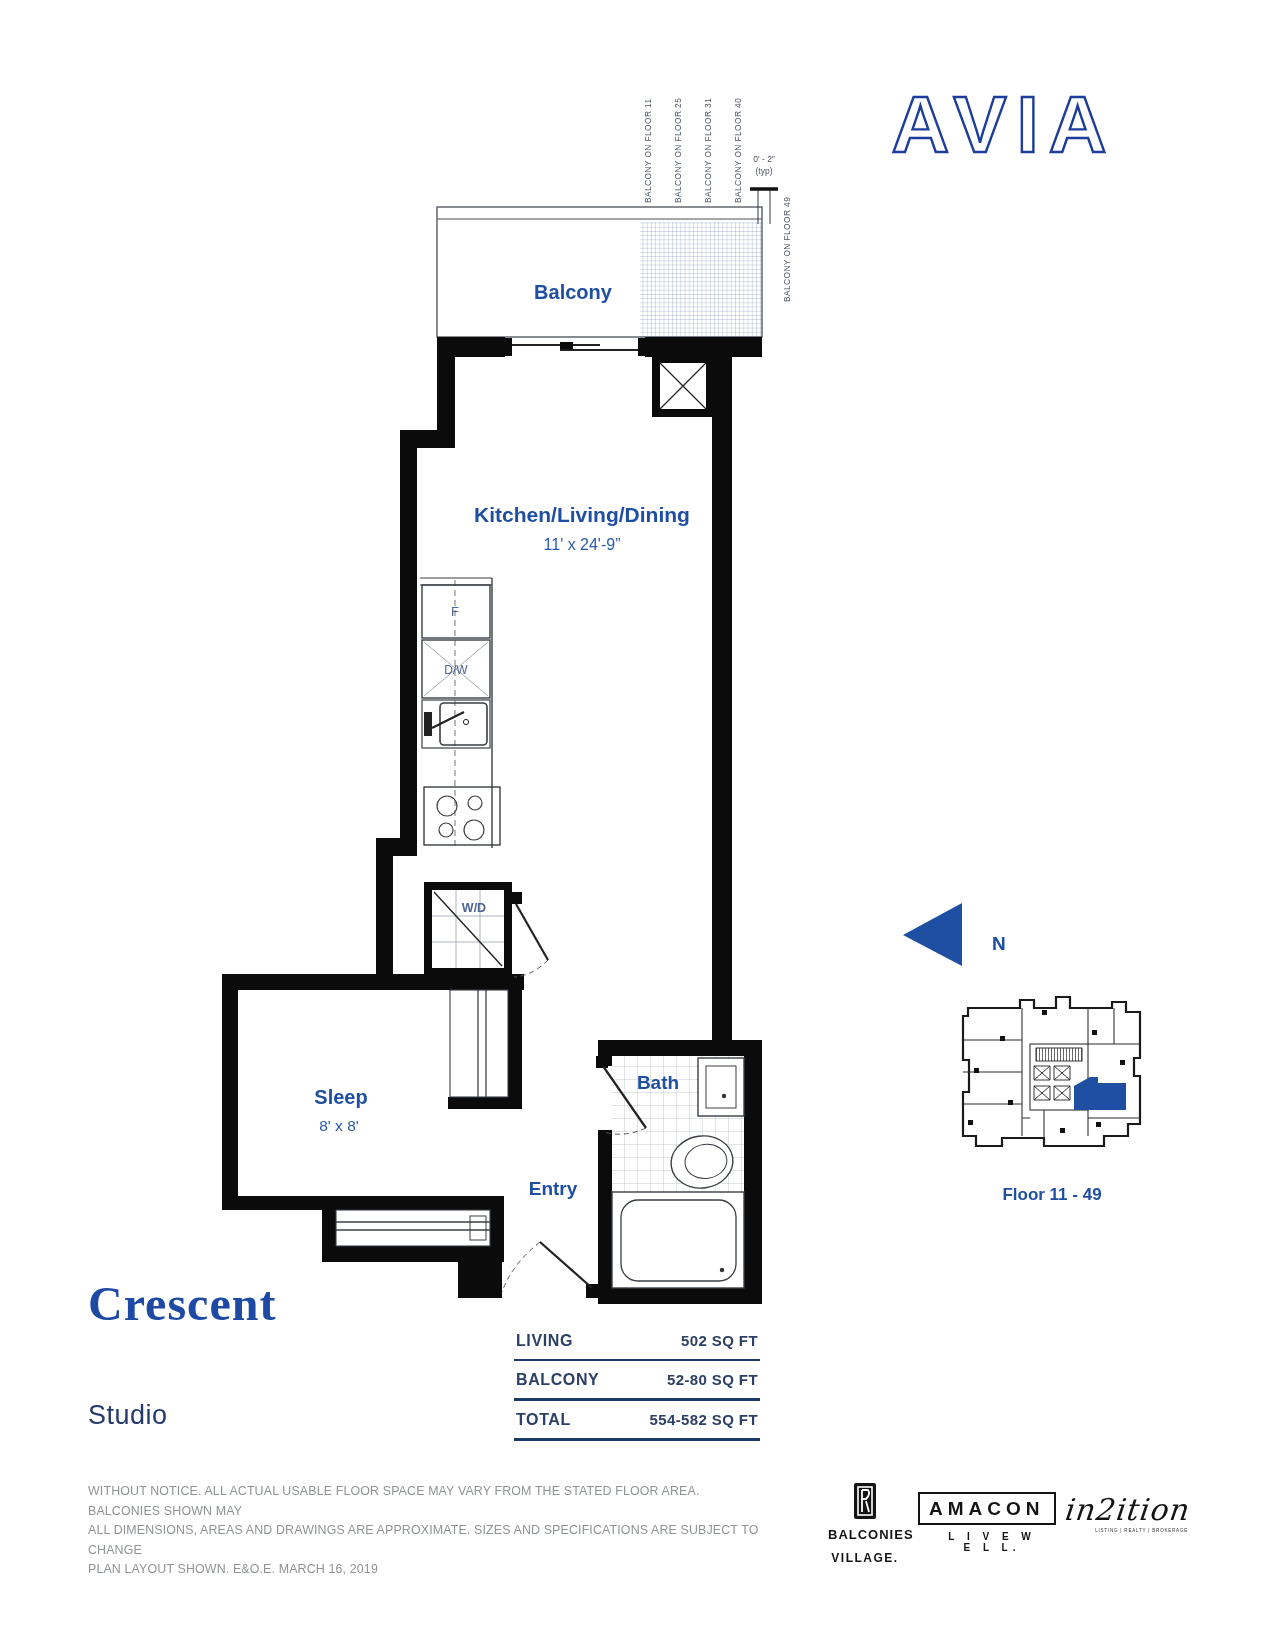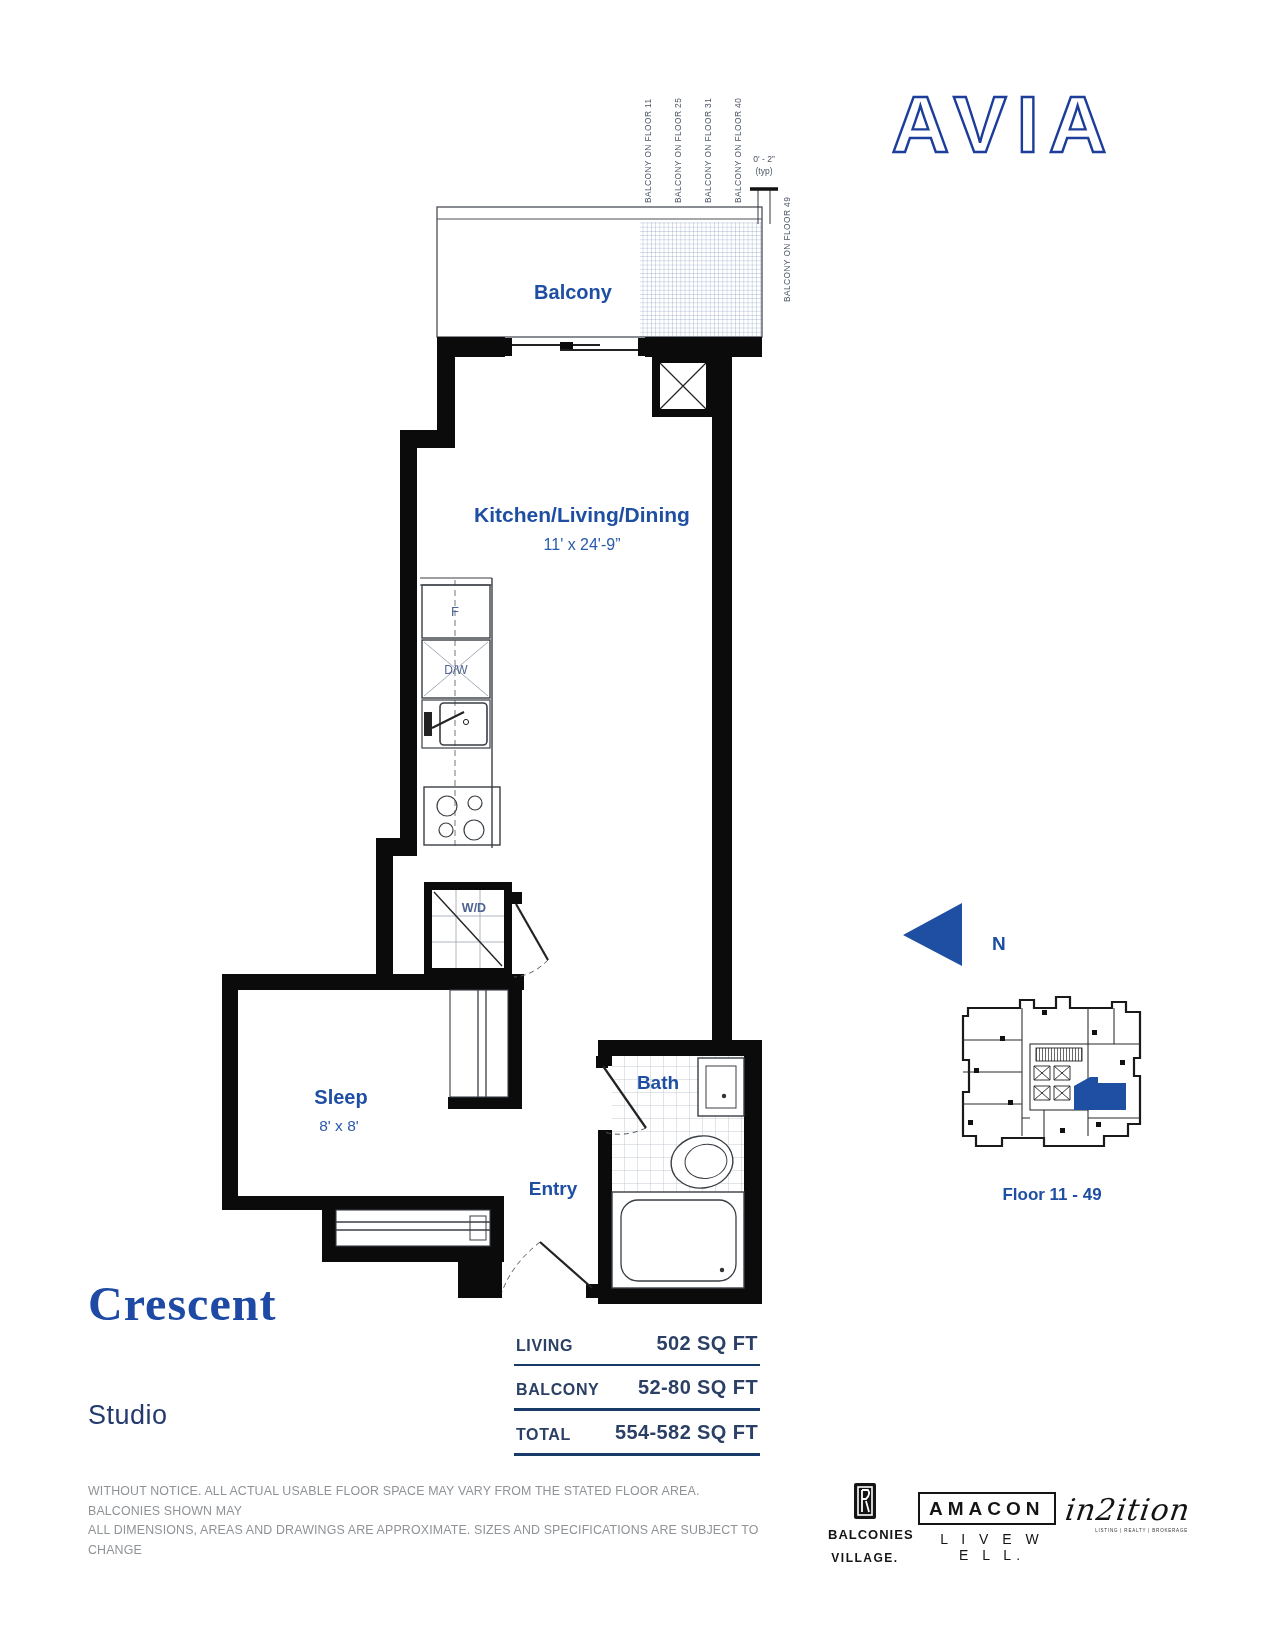--- a/index.html
+++ b/index.html
@@ -9,39 +9,39 @@
   }
   .abs{position:absolute;}
   svg text{font-family:"Liberation Sans",sans-serif;}
 
   
   #unit-name{left:88px;top:1276px;font-size:48px;font-weight:bold;color:#1e49a4;letter-spacing:1px;font-family:Liberation Serif, serif;}
   #unit-type{left:88px;top:1400px;font-size:27px;font-weight:normal;color:#223a6d;letter-spacing:.5px;}
 
   
   #area-table{left:514px;top:1322px;width:246px;}
-  #area-table .row{display:flex;justify-content:space-between;align-items:flex-end;
+  #area-table .row{display:flex;justify-content:space-between;align-items:flex-start;
     padding:10px 2px 9px 2px;border-bottom:3px solid #173a68;}
   #area-table .row:first-child{border-bottom-width:2px;}
   #area-table .lbl{font-size:16px;font-weight:600;color:#2c4065;letter-spacing:.6px;}
-  #area-table .val{font-size:20px;font-weight:600;color:#2c4065;letter-spacing:.4px;}
+  #area-table .val{font-size:15px;font-weight:600;color:#2c4065;letter-spacing:.4px;}
 
   
   #disclaimer{left:88px;top:1482px;width:680px;color:#8f9397;font-size:12.4px;
     line-height:19.5px;letter-spacing:.15px;}
 
   
   #parkside{left:828px;top:1482px;width:74px;text-align:center;color:#141414;}
   #parkside .mark{display:inline-block;margin-bottom:3px;}
   #parkside .l1{font-size:13px;font-weight:bold;letter-spacing:1px;}
   #parkside .l2{font-size:12px;font-weight:bold;letter-spacing:1.5px;margin-top:9px;}
   #amacon{left:918px;top:1492px;width:126px;text-align:center;color:#141414;}
   #amacon .box{display:inline-block;border:2.5px solid #141414;padding:4px 9px 3px 9px;
     font-size:19px;font-weight:bold;letter-spacing:5px;text-align:right;}
-  #amacon .tag{margin-top:6px;font-size:14px;font-weight:normal;letter-spacing:5px;margin-left:22px;}
+  #amacon .tag{margin-top:6px;font-size:10px;font-weight:bold;letter-spacing:5px;margin-left:22px;}
   #in2ition{left:1058px;top:1492px;width:140px;text-align:center;color:#141414;}
   #in2ition .script{font-family:"DejaVu Serif",serif;font-style:italic;font-size:30px;
     transform:skewX(-8deg);letter-spacing:1px;}
   #in2ition .tag{font-size:4.5px;letter-spacing:.8px;color:#333;margin-top:1px;text-align:right;padding-right:10px;}
 </style>
 </head>
 <body>
 
 <svg class="abs" style="left:0;top:0" width="1275" height="1650" viewBox="0 0 1275 1650">
   <defs>
@@ -263,20 +263,21 @@
   </div>
   <div class="row">
     <span class="lbl">TOTAL</span>
     <span class="val">554-582 SQ FT</span>
   </div>
 </div>
 
 <div class="abs" id="disclaimer">
   <div>WITHOUT NOTICE. ALL ACTUAL USABLE FLOOR SPACE MAY VARY FROM THE STATED FLOOR AREA. BALCONIES SHOWN MAY</div>
   <div>ALL DIMENSIONS, AREAS AND DRAWINGS ARE APPROXIMATE. SIZES AND SPECIFICATIONS ARE SUBJECT TO CHANGE</div>
+  <div>PLAN LAYOUT SHOWN. E&amp;O.E. MARCH 16, 2019</div>
 </div>
 
 <div class="abs" id="parkside">
   <span class="mark">
     <svg width="24" height="38" viewBox="0 0 24 38">
       <rect x="1" y="1" width="22" height="36" rx="2" fill="#141414"></rect>
       <rect x="5" y="5" width="14" height="28" fill="none" stroke="#fff" stroke-width="1.6"></rect>
       <path d="M9,8 L9,30 M9,8 L15,8 Q18,12 13,17 L9,17 M13,19 L16,30" stroke="#fff" stroke-width="1.8" fill="none"></path>
     </svg>
   </span>

